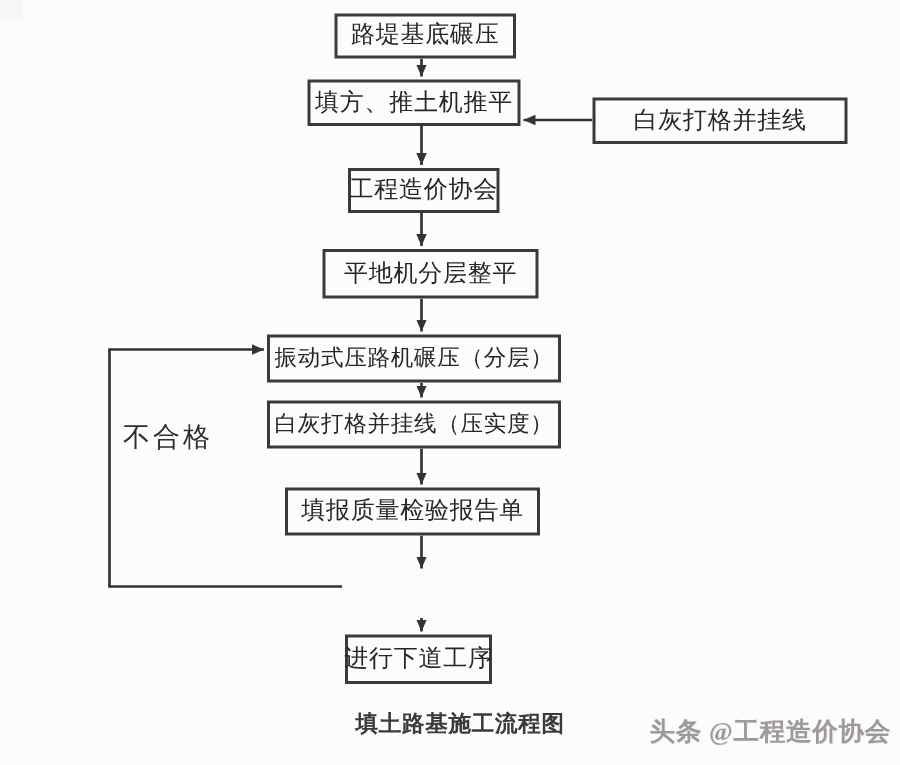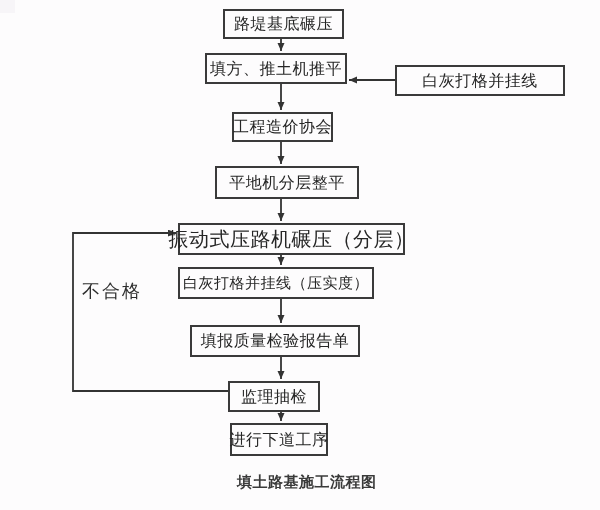--- a/index.html
+++ b/index.html
@@ -38,21 +38,21 @@
     color: #262626;
     white-space: nowrap;
     letter-spacing: 0.5px;
     line-height: 1;
   }
   #node-roadbed-compaction      { left: 223px; top:   9px; width: 121px; height: 30px; }
   #node-filling-bulldozing      { left: 205px; top:  53px; width: 142px; height: 31px; }
   #node-lime-grid-lines         { left: 395px; top:  65px; width: 170px; height: 31px; }
   #node-moisture-test           { left: 232px; top: 112px; width: 101px; height: 30px; }
   #node-grader-leveling         { left: 215px; top: 166px; width: 144px; height: 33px; }
-  #node-vibratory-rolling       { left: 178px; top: 223px; width: 227px; height: 32px; font-size: 20px; }
+  #node-vibratory-rolling       { left: 178px; top: 223px; width: 196px; height: 32px; font-size: 15px; }
   #node-contractor-self-check   { left: 178px; top: 267px; width: 196px; height: 32px; font-size: 15px; }
   #node-quality-report          { left: 190px; top: 325px; width: 170px; height: 32px; }
   #node-supervisor-sampling     { left: 228px; top: 381px; width:  92px; height: 31px; }
   #node-next-process            { left: 230px; top: 423px; width: 98px; height: 33px; }
   #label-fail {
     position: absolute;
     left: 82px; top: 279px;
     font-size: 18px;
     letter-spacing: 2px;
     color: #2e2e2e;
@@ -111,22 +111,22 @@
   <div class="flow-node" id="node-moisture-test">工程造价协会</div>
 
   <div class="flow-node" id="node-grader-leveling">平地机分层整平</div>
 
   <div class="flow-node" id="node-vibratory-rolling">振动式压路机碾压（分层）</div>
 
   <div class="flow-node" id="node-contractor-self-check">白灰打格并挂线（压实度）</div>
 
   <div class="flow-node" id="node-quality-report">填报质量检验报告单</div>
 
-  <div class="flow-node" id="node-supervisor-sampling">监理抽检</div>
 
   <div class="flow-node" id="node-next-process">进行下道工序</div>
 
   <div id="label-fail">不合格</div>
 
   <div id="chart-caption">填土路基施工流程图</div>
 
+  <div id="watermark">头条 @工程造价协会</div>
 
 </div>
 
 </body></html>

